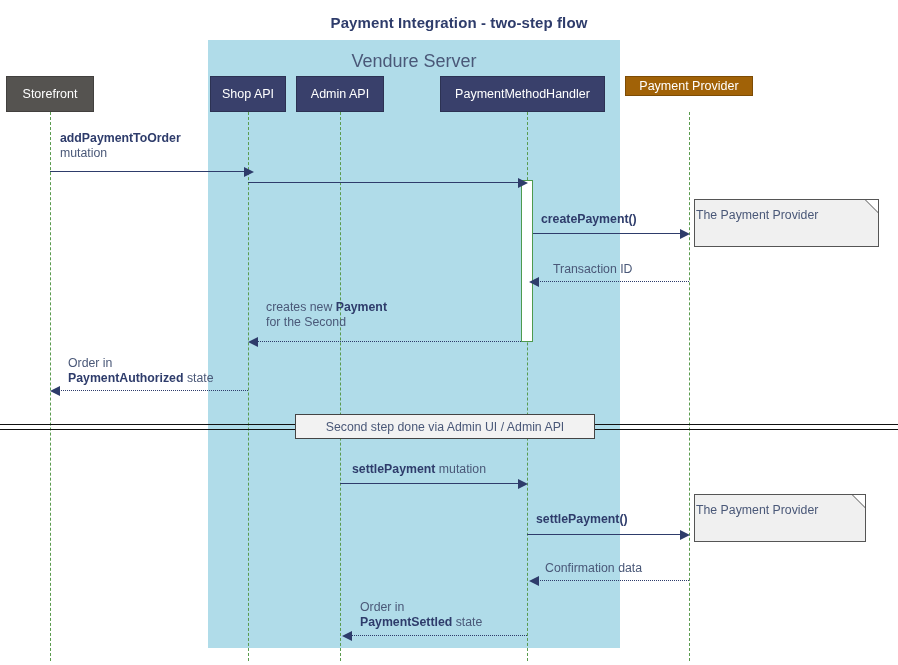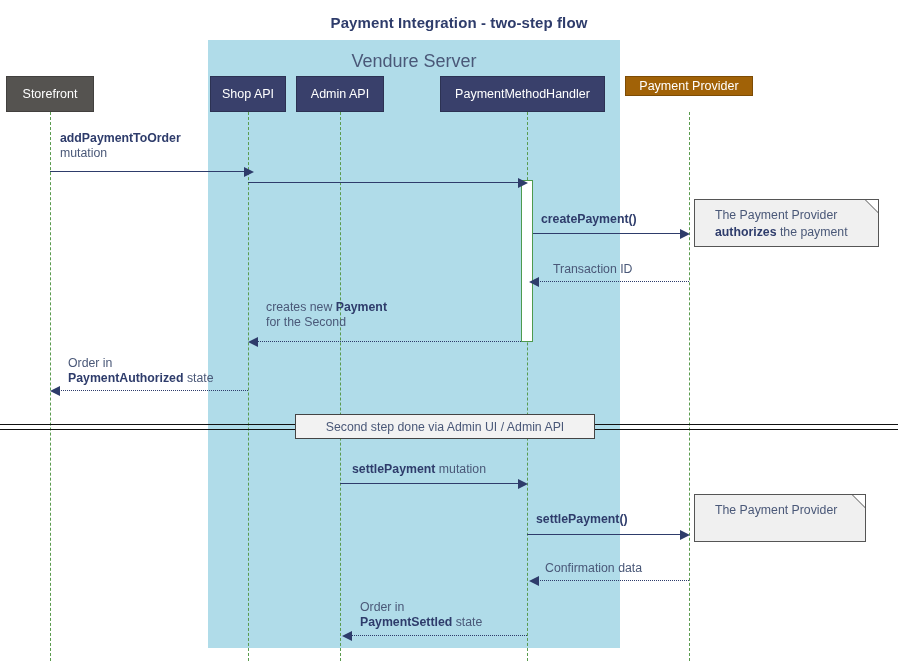--- a/index.html
+++ b/index.html
@@ -94,21 +94,21 @@
 
   
   .note{
     position:absolute;
     box-sizing:border-box;
     background:#f0f0f0;
     border:1px solid #555555;
     font-size:12.3px;
     color:#4a5878;
     line-height:17px;
-    padding:7px 10px 7px 20px;
+    padding:7px 10px 7px 1px;
     white-space:nowrap;
   }
   .note b{color:#2e3c6b;font-weight:bold;}
   .note-fold{
     position:absolute;
     top:0;right:0;
     width:0;height:0;
     border-left:13px solid transparent;
     border-top:13px solid #555555;
   }
@@ -225,21 +225,20 @@
       <div class="arrow-head left" style="top: 630.5px; left: 342px;"></div>
       <div class="msg-label" style="left: 360px; top: 600px;">
         <div><span>Order in</span></div>
         <div><b>PaymentSettled</b><span> state</span></div>
       </div>
     </div>
 
   <div id="notes-layer">
       <div class="note" style="left: 694px; top: 199px; width: 185px; height: 48px;">
         <div><span>The Payment Provider</span></div>
-        <div><b>authorizes</b><span> the payment</span></div>
         <div class="note-fold"></div>
         <div class="note-fold-inner"></div>
       </div>
       <div class="note" style="left: 694px; top: 494px; width: 172px; height: 48px;">
         <div><span>The Payment Provider</span></div>
         <div class="note-fold"></div>
         <div class="note-fold-inner"></div>
       </div>
     </div>
 

